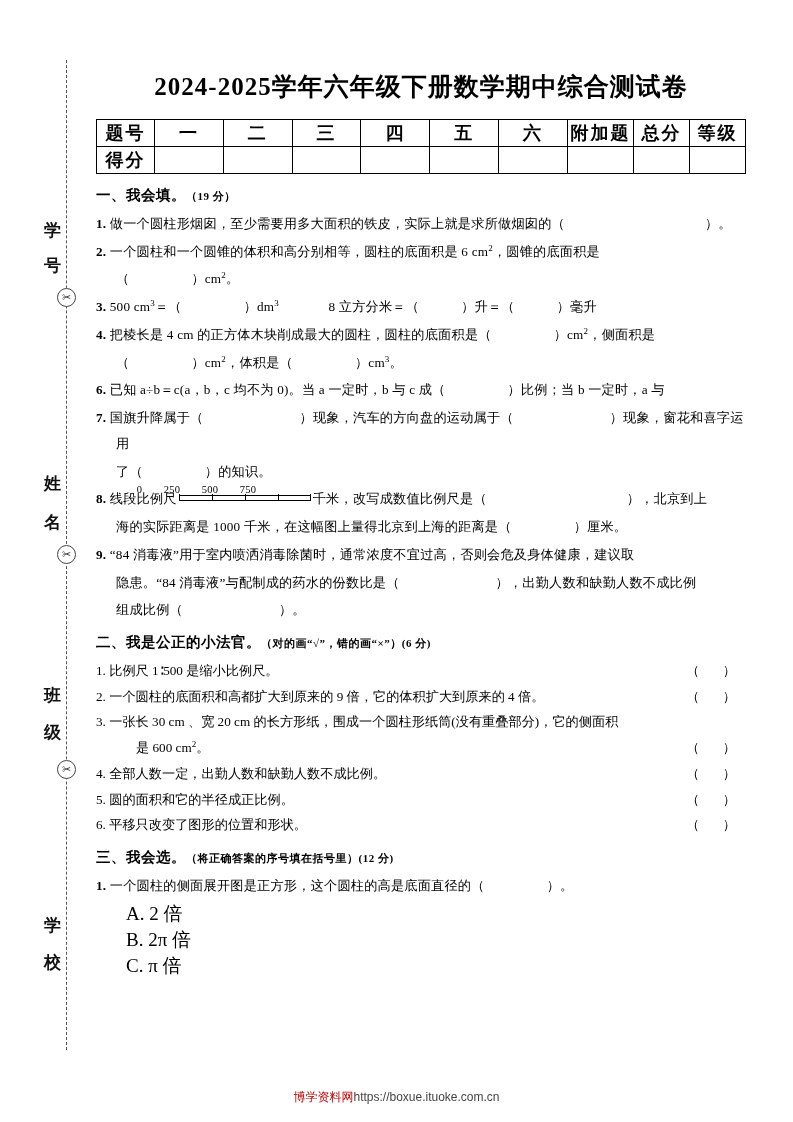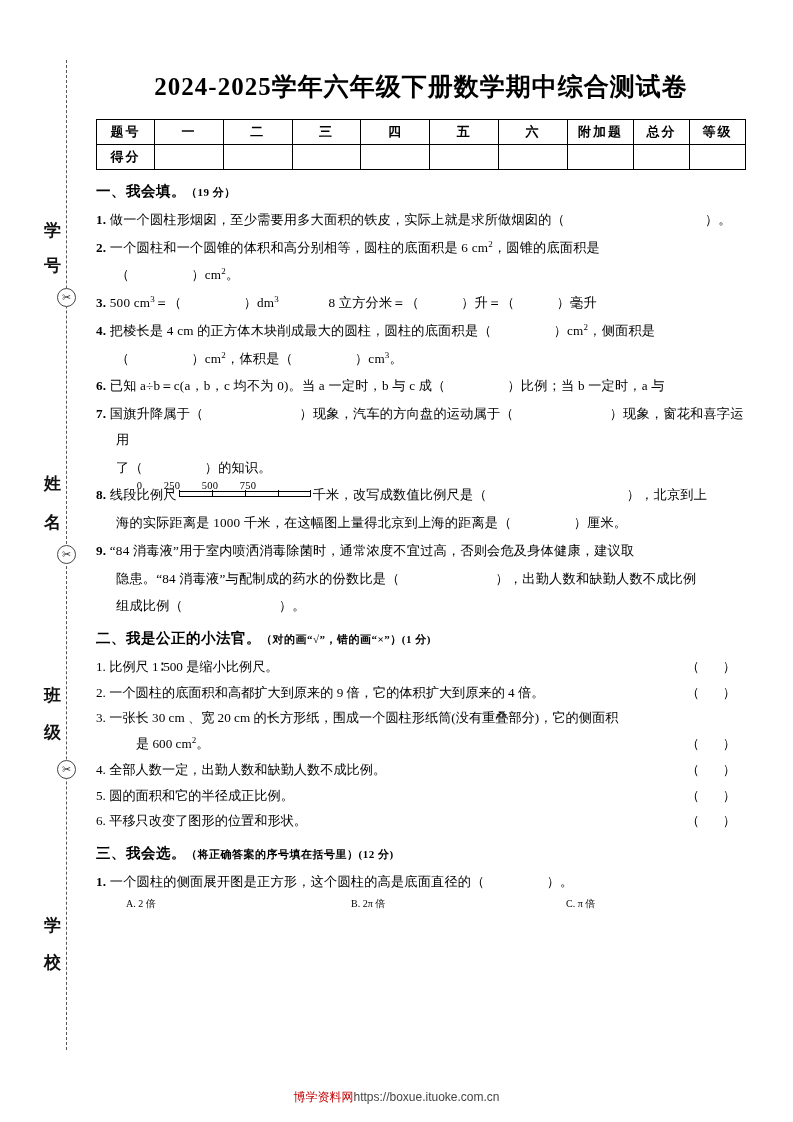--- a/index.html
+++ b/index.html
@@ -69,21 +69,21 @@
   
   table#score-table {
     width: 100%;
     border-collapse: collapse;
     margin-bottom: 12px;
   }
   #score-table td {
     border: 1px solid #000;
     height: 25px;
     text-align: center;
-    font-size: 13px;
+    font-size: 18px;
     font-weight: bold;
     letter-spacing: 2px;
   }
   #score-table td.lbl { width: 58px; }
   #score-table td.extra { width: 66px; }
   #score-table td.tot { width: 56px; }
   #score-table td.grade { width: 56px; }
 
   
   .sec-head {
@@ -126,23 +126,24 @@
   }
   .tf .paren2 {
     position: absolute;
     right: 0; bottom: 0;
     letter-spacing: 10px;
   }
 
   
   .choices {
     display: flex;
-    font-size: 10px;
+    font-size: 19px;
     padding-left: 30px;
     margin-top: 1px;
+    flex-direction: column;
   }
   .choices span { }
   .choices .c1 { width: 225px; }
   .choices .c2 { width: 215px; }
 
   
   .ruler {
     display: inline-block;
     position: relative;
     width: 132px;
@@ -305,21 +306,21 @@
     <span>“84 消毒液”用于室内喷洒消毒除菌时，通常浓度不宜过高，否则会危及身体健康，建议取</span>
   </p>
   <p class="q cont">
     <span>隐患。“84 消毒液”与配制成的药水的份数比是（</span><span class="blank-l"></span><span>），出勤人数和缺勤人数不成比例</span>
   </p>
   <p class="q cont">
     <span>组成比例（</span><span class="blank-l"></span><span>）。</span>
   </p>
 
   <div class="sec-head">
-    <span>二、我是公正的小法官。</span><span class="sub">（对的画“√”，错的画“×”）(1 分)</span>
+    <span>二、我是公正的小法官。</span><span class="sub">（对的画“√”，错的画“×”）(6 分)</span>
   </div>
 
   <div class="tf">
     <span class="num">1.</span>
     <span>比例尺 1∶500 是缩小比例尺。</span>
     <span class="paren">（    ）</span>
   </div>
 
   <div class="tf">
     <span class="num">2.</span>

